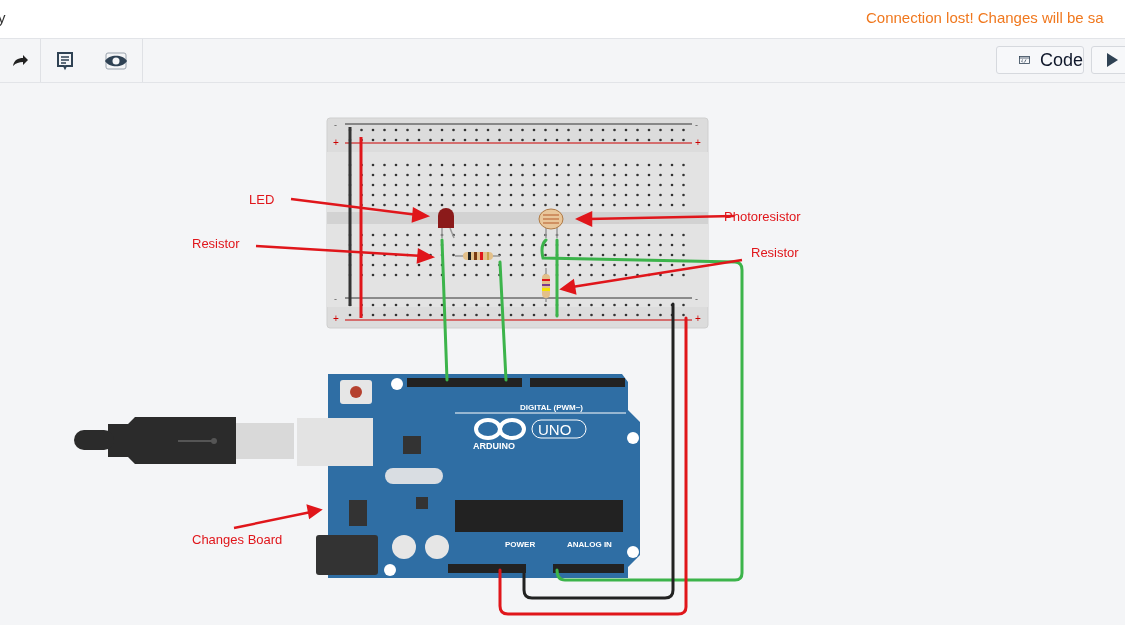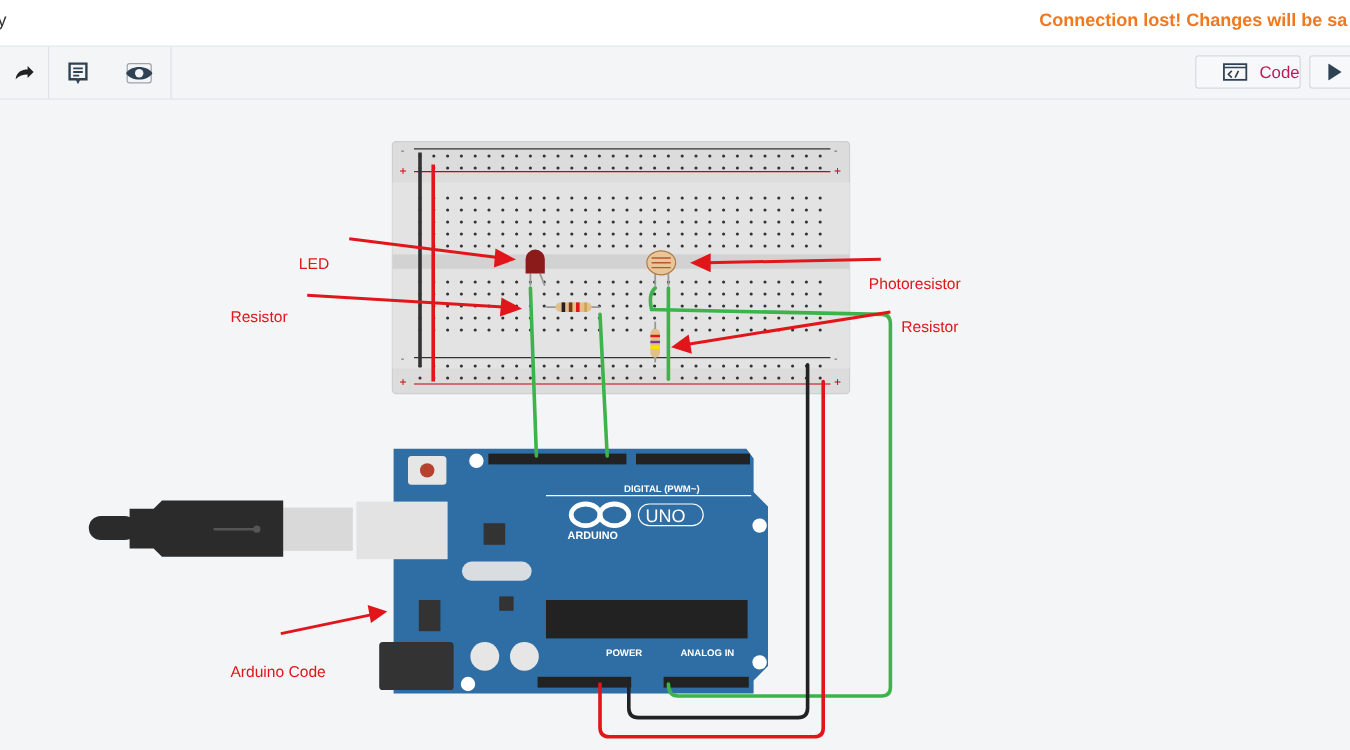--- a/index.html
+++ b/index.html
@@ -1,26 +1,26 @@
 <!DOCTYPE html>
 <html><head>
 <meta charset="utf-8">
 <style>
   html,body{margin:0;padding:0;}
   body{width:1125px;height:625px;overflow:hidden;background:#f4f5f7;font-family:"Liberation Sans",sans-serif;position:relative;}
   .topbar{position:absolute;left:0;top:0;width:1125px;height:38px;background:#fff;border-bottom:1px solid #e2e4e8;box-shadow:0 1px 2px rgba(0,0,0,.06);}
   .title{position:absolute;left:-2px;top:9px;font-size:15px;color:#333;}
-  .conn{position:absolute;left:866px;top:9px;font-size:15px;color:#f0781e;white-space:nowrap;font-weight:bold;}
+  .conn{position:absolute;left:866px;top:9px;font-size:15px;color:#f0781e;white-space:nowrap;font-weight:normal;}
   .toolbar{position:absolute;left:0;top:39px;width:1125px;height:43px;background:#f4f5f7;border-bottom:1px solid #e2e4e8;}
   .tb-btn{position:absolute;top:0;height:43px;display:flex;align-items:center;justify-content:center;cursor:pointer;}
   .sep{position:absolute;top:0;width:1px;height:43px;background:#dfe1e5;}
-  .code-btn{position:absolute;left:996px;top:7px;width:88px;height:28px;border:1px solid #d6d9de;border-radius:3px;background:#f7f8fa;display:flex;align-items:center;font-size:14px;color:#be185d;box-sizing:border-box;cursor:pointer;padding-left:12px;}
+  .code-btn{position:absolute;left:996px;top:7px;width:88px;height:28px;border:1px solid #d6d9de;border-radius:3px;background:#f7f8fa;display:flex;align-items:center;font-size:18px;color:#0f172a;box-sizing:border-box;cursor:pointer;padding-left:12px;}
   .play-btn{position:absolute;left:1091px;top:7px;width:40px;height:28px;border:1px solid #d6d9de;border-radius:3px;background:#f7f8fa;box-sizing:border-box;cursor:pointer;}
   .canvas{position:absolute;left:0;top:83px;width:1125px;height:542px;}
-  .lbl{position:absolute;font-size:13px;color:#e0161b;white-space:nowrap;margin-top:20px;}
+  .lbl{position:absolute;font-size:13px;color:#e0161b;white-space:nowrap;}
 </style>
 </head>
 <body>
 
 <div class="topbar">
   <span class="title">y</span>
   <span class="conn">Connection lost! Changes will be sa</span>
 </div>
 
 <div class="toolbar">
@@ -599,14 +599,14 @@
         <path d="M562 289 L573 281 L575 293Z"></path>
       <line x1="234" y1="528" x2="311" y2="512"></line>
         <path d="M320 510 L308 506 L310 517Z"></path>
     </g>
   </svg>
 
   <span class="lbl" style="left:249px;top:109px">LED</span>
   <span class="lbl" style="left:192px;top:153px">Resistor</span>
   <span class="lbl" style="left:724px;top:126px">Photoresistor</span>
   <span class="lbl" style="left:751px;top:162px">Resistor</span>
-  <span class="lbl" style="left:192px;top:449px">Arduino Code</span>
+  <span class="lbl" style="left:192px;top:449px">Changes Board</span>
 </div>
 
 </body></html>

